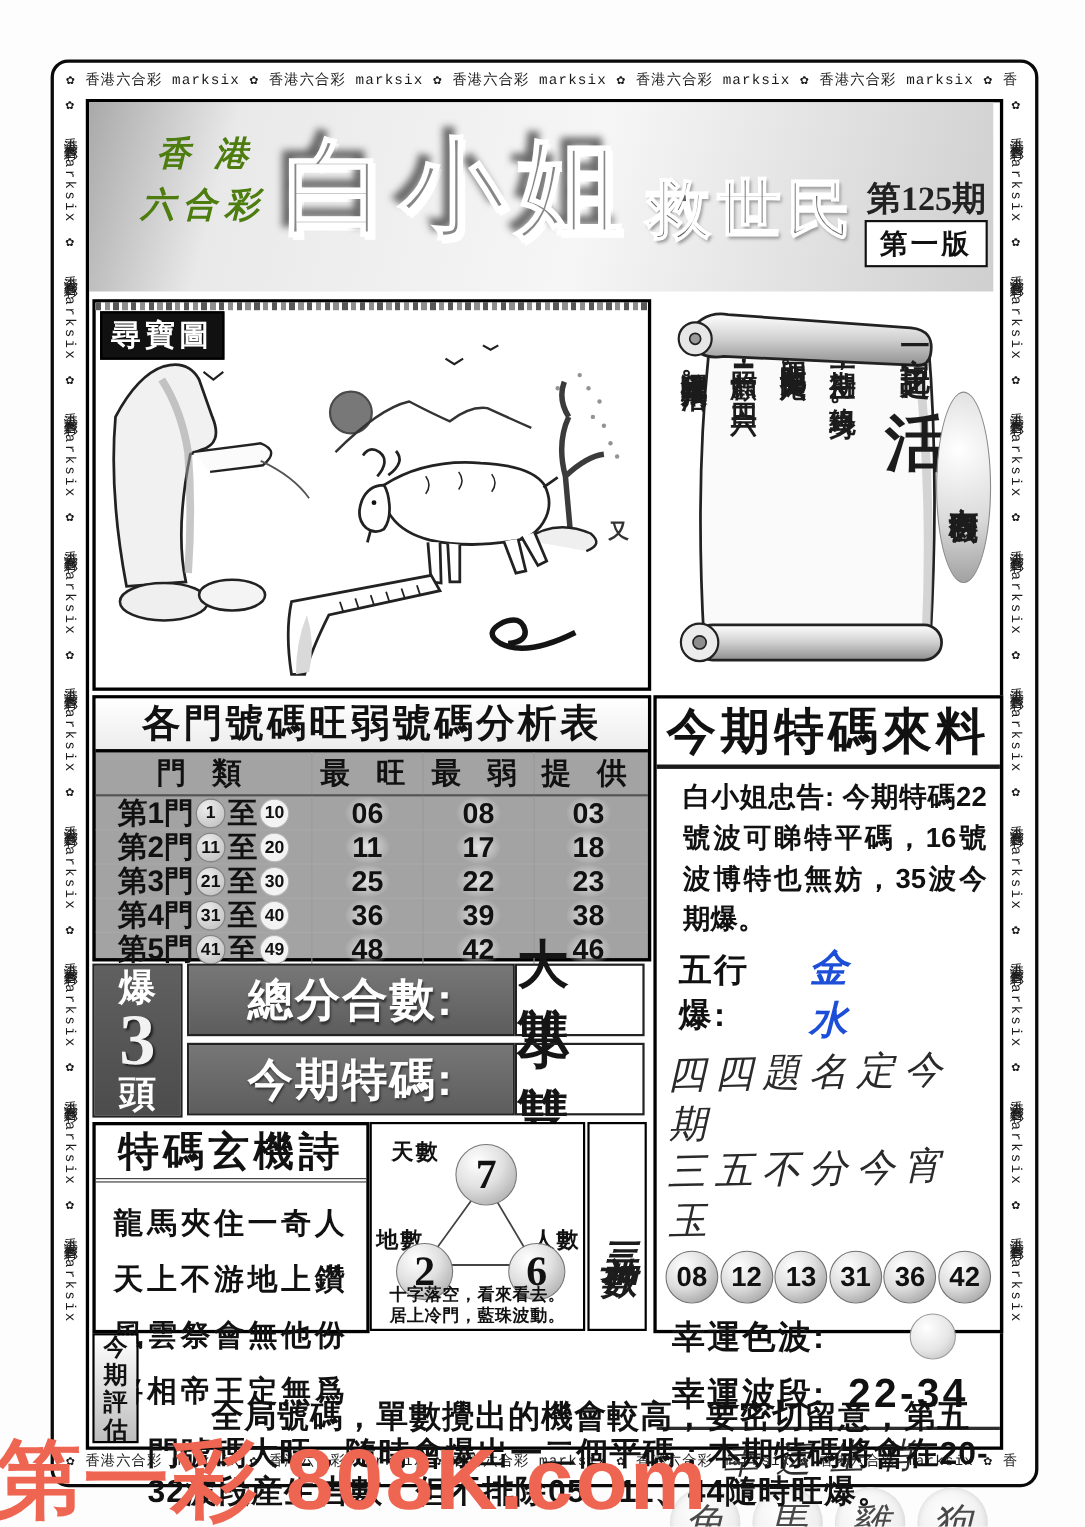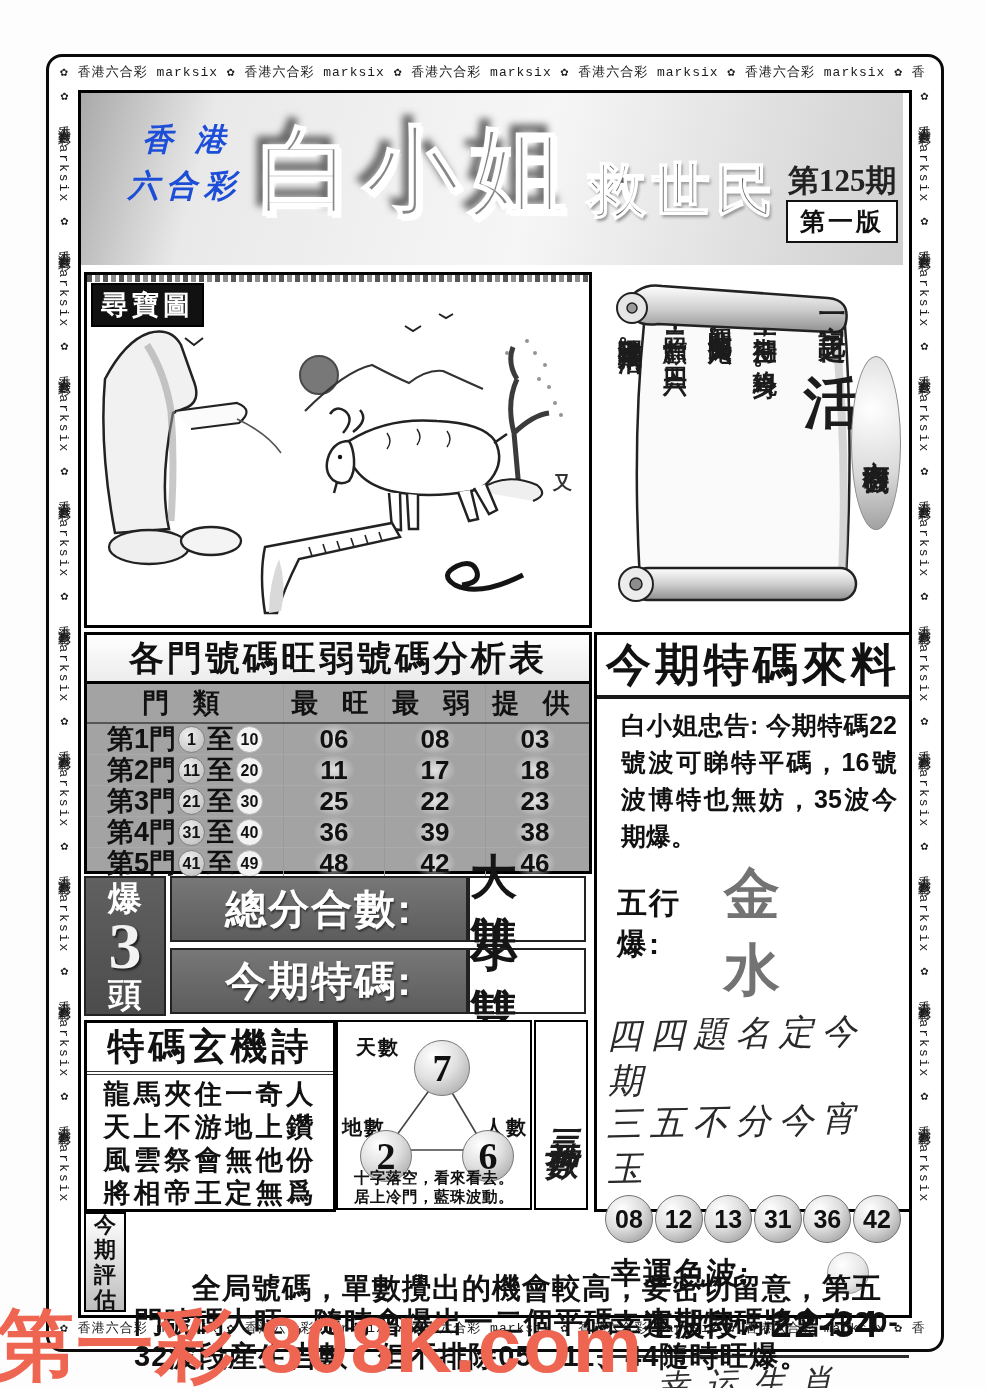--- a/index.html
+++ b/index.html
@@ -9,21 +9,21 @@
   
   .frame{border:3px solid #0a0a0a;border-radius:16px;background:#fff;}
   .strip{color:#1a1a1a;font-family:"Liberation Mono",monospace;font-size:13px;
          overflow:hidden;white-space:nowrap;letter-spacing:1px;}
   .strip.vert{writing-mode:vertical-rl;text-orientation:mixed;white-space:normal;
               line-height:26px;letter-spacing:2px;}
   .content-border{border:3px solid #000;background:#fff;}
   
   .header{background:linear-gradient(105deg,#a9a9a9 0%,#e9e9e9 16%,#f6f6f6 55%,#cfcfcf 100%);}
   .brand{font-family:"Liberation Serif",serif;font-style:italic;font-weight:bold;
-         font-size:31px;letter-spacing:7px;line-height:44px;color:#1d4ed8;}
+         font-size:31px;letter-spacing:7px;line-height:44px;color:#4d7c0f;}
   .big-title{font-size:96px;font-weight:900;color:#878787;letter-spacing:10px;
              -webkit-text-stroke:2px #ffffff;
              text-shadow:-7px -9px 7px rgba(70,70,70,.8),3px 3px 0 #fff;}
   .sub-title{font-size:58px;font-weight:900;color:#5d5d5d;letter-spacing:6px;
              -webkit-text-stroke:1.5px #fff;text-shadow:2px 3px 3px #9a9a9a;}
   .issue{font-family:"Liberation Serif",serif;font-weight:bold;font-size:31px;color:#222;}
   .edition{border:2.5px solid #111;background:#fff;font-weight:bold;font-size:25px;
            padding:3px 12px;letter-spacing:3px;}
   
   .pic-box{border:3px solid #000;background:#fff;}
@@ -65,38 +65,38 @@
   .burst-side .num{font-family:"Liberation Serif",serif;font-size:66px;font-weight:900;line-height:60px;color:#f2f2f2;text-shadow:2px 2px 2px #222;}
   .burst-label{background:linear-gradient(180deg,#777,#5d5d5d);border:2px solid #222;color:#fff;
                font-size:41px;font-weight:900;letter-spacing:2px;display:flex;align-items:center;justify-content:center;
                text-shadow:1px 2px 2px #333;}
   .burst-value{border:2px solid #222;display:flex;align-items:center;justify-content:center;
                font-size:47px;font-weight:900;letter-spacing:14px;color:#151515;}
   
   .poem{border:3px solid #000;background:#fff;}
   .poem-title{font-size:37px;font-weight:900;text-align:center;letter-spacing:4px;
               height:48px;line-height:48px;border-bottom:4px double #333;}
-  .poem-line{font-size:27px;font-weight:900;letter-spacing:3.5px;text-align:center;line-height:33px;}
+  .poem-line{font-size:27px;font-weight:900;letter-spacing:3.5px;text-align:center;line-height:33px;margin-top:18px;}
   
   .tri-box{border:2.5px solid #000;background:#fff;}
   .tri-label{font-size:20px;font-weight:900;letter-spacing:2px;}
   .tri-ball{border-radius:50%;background:radial-gradient(circle at 35% 28%,#fff 0%,#e0e0e0 45%,#9c9c9c 100%);
             border:1px solid #777;display:flex;align-items:center;justify-content:center;
             font-size:38px;font-weight:900;font-family:"Liberation Serif",serif;}
   .tri-caption{font-size:15.5px;font-weight:900;letter-spacing:.5px;line-height:19px;text-align:center;}
   .shen-strip{border:2.5px solid #000;background:#fff;display:flex;align-items:center;justify-content:center;}
   .shen-strip .scroll-text{font-size:33px;font-style:italic;letter-spacing:6px;}
   
   .rcol{border:3px solid #000;background:#fff;}
   .rcol-title{font-size:45px;font-weight:900;letter-spacing:4px;text-align:center;
               height:60px;line-height:60px;border-bottom:4px solid #1a1a1a;}
   .advice{font-size:25px;font-weight:800;line-height:37px;padding:8px 12px 2px 24px;text-align:justify;}
   .wuxing{display:flex;align-items:baseline;padding:0 20px;gap:34px;}
   .wuxing-label{font-size:30px;font-weight:900;letter-spacing:2px;}
-  .wuxing-val{font-family:"DejaVu Serif",serif;font-weight:bold;font-size:56px;letter-spacing:38px;color:#737373;}
+  .wuxing-val{font-family:"DejaVu Serif",serif;font-style:italic;font-weight:bold;font-size:35px;letter-spacing:38px;color:#1d4ed8;}
   .hand{font-family:"DejaVu Serif",serif;font-style:italic;color:#2a2a2a;
         font-size:35px;letter-spacing:8px;line-height:45px;padding:2px 10px;transform:rotate(-1.2deg);}
   .balls{display:flex;justify-content:space-between;padding:4px 8px;}
   .ball{width:46px;height:46px;border-radius:50%;border:1px solid #707070;
         background:radial-gradient(circle at 34% 28%,#ffffff 0%,#dedede 45%,#8d8d8d 100%);
         display:flex;align-items:center;justify-content:center;font-size:25px;font-weight:900;}
   .lucky-row{display:flex;align-items:center;padding:5px 14px;gap:20px;}
   .lucky-label{font-size:30px;font-weight:900;letter-spacing:2px;}
   .lucky-ball{width:40px;height:40px;border-radius:50%;border:1px solid #999;
               background:radial-gradient(circle at 36% 30%,#fff 0%,#e6e6e6 55%,#b5b5b5 100%);}

